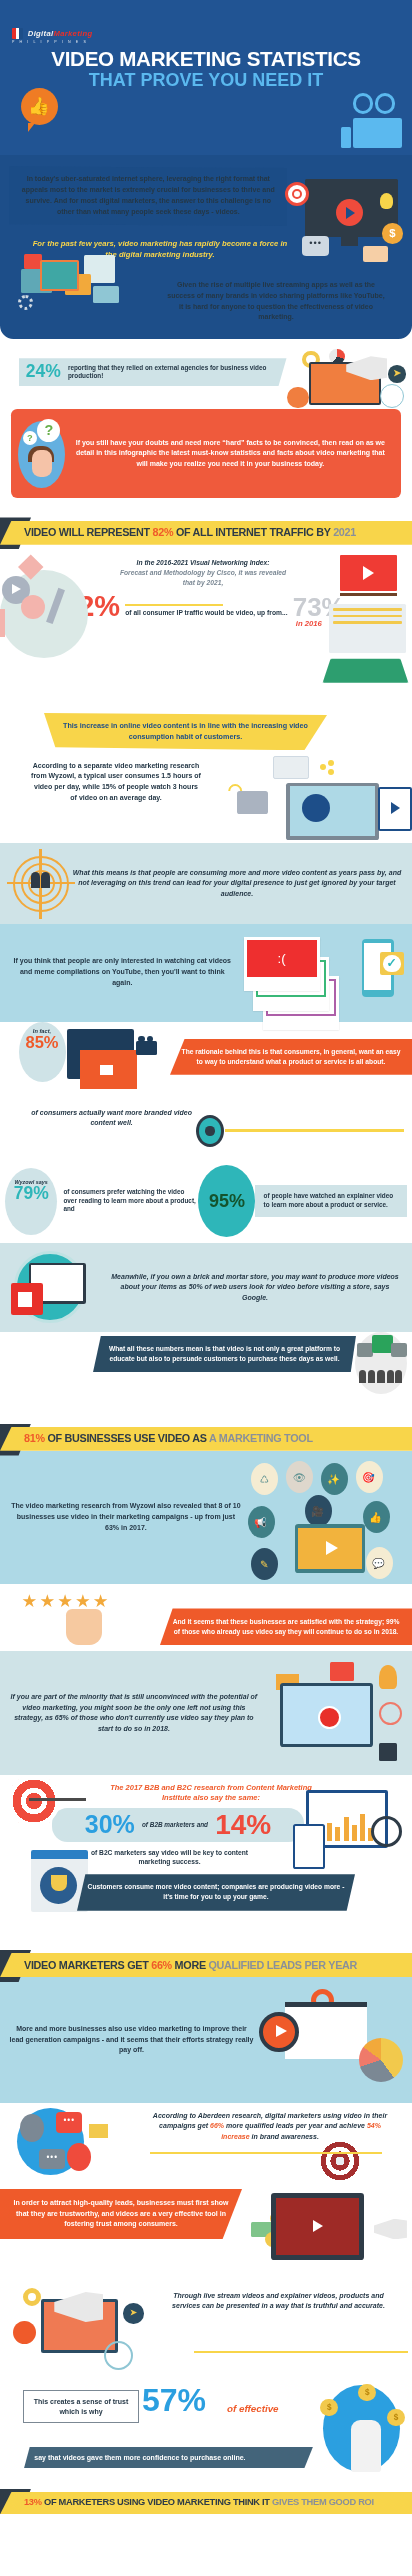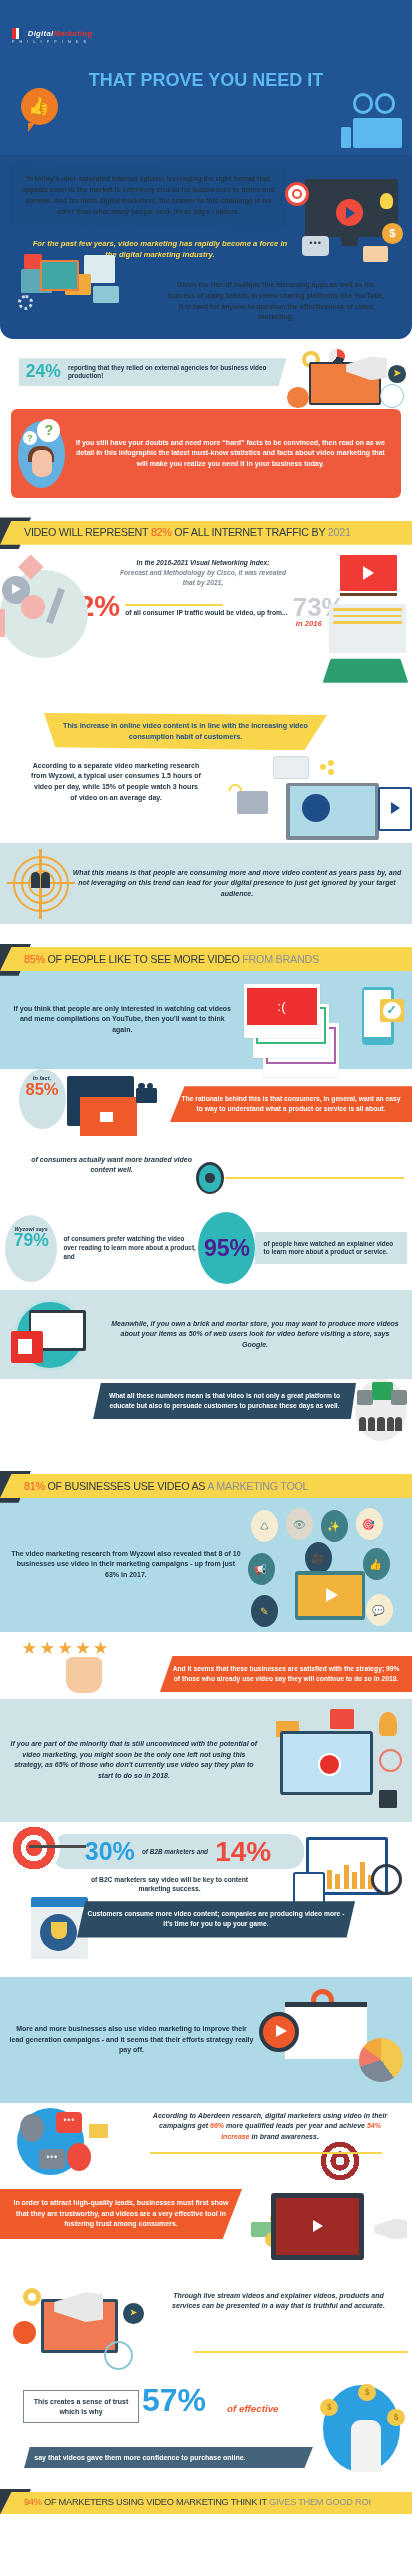--- a/index.html
+++ b/index.html
@@ -180,21 +180,21 @@
   
   .banner-wrap { position:relative; margin-top:23px; }
   .banner-wrap .dark-tab {
     position:absolute; left:0; top:-3.1px; width:31px; height:32px;
     background:#2e3b47; clip-path:polygon(0 0,100% 0,60% 100%,0 100%);
   }
   .banner {
     background:#f8d54a; padding:6.7px 0 6.7px 24px; color:#2e3b47;
     clip-path: polygon(2.8% 0, 100% 0, 100% 100%, 0 100%);
   }
-  .banner h4 { font-size:10.8px; font-weight:normal; letter-spacing:-0.3px;
+  .banner h4 { font-size:10.8px; font-weight:bold; letter-spacing:-0.3px;
     line-height:1; white-space:nowrap; }
   .accent-orange { color:#ef5a2a; }
   .accent-grey { color:#8a9099; }
 
   
   .band-blue { background:#aed9e6; }
   .band-mint { background:#cfe3e7; }
   .txt-c { text-align:center; }
   .body-txt { font-size:7px; line-height:1.55; font-weight:bold; color:#243746; }
   .body-italic { font-size:7px; line-height:1.5; font-style:italic;
@@ -339,21 +339,21 @@
   .two-stats { display:flex; gap:0; align-items:center; margin-top:11.3px;
     padding:0 5.2px 6.2px 5.2px; }
   .stat-oval-lt { flex:0 0 52px; height:67px; background:#cfe3e7;
     border-radius:50%; text-align:center; padding-top:11.3px; }
   .stat-oval-lt .lab { font-size:5.4px; font-style:italic; font-weight:bold; }
   .stat-oval-lt .big { font-size:17.5px; font-weight:bold; color:#2eb6b9; line-height:1; }
   .stat-oval-txt { flex:1; font-size:6.4px; font-weight:bold; line-height:1.35;
     padding-left:6.2px; }
   .stat-oval-dk { flex:0 0 57px; height:72px; background:#2eb6b9;
     border-radius:50%; text-align:center; display:flex; align-items:center;
-    justify-content:center; color:#4c1d95; font-size:23px; font-weight:bold; }
+    justify-content:center; color:#14532d; font-size:18px; font-weight:bold; }
   .stat-mint-box { flex:1; background:#cfe3e7; padding:7.2px 8.2px; font-size:6.4px;
     font-weight:bold; line-height:1.35; }
 
   
   .brick-row { display:flex; align-items:center; padding:8.2px 9.3px; }
   .brick-art { flex:0 0 98px; height:72px; position:relative; }
   .br-oval { position:absolute; left:5.2px; top:0; width:72px; height:72px;
     background:#2eb6b9; border:3.6px solid #bfe2e3; border-radius:50%; }
   .br-mon { position:absolute; left:19.6px; top:11.3px; width:57px; height:41px;
     background:#2e3b47; border-radius:2.1px; padding:2.6px; }
@@ -578,20 +578,21 @@
 
   <div class="hero">
     <div class="hero-bg-poly"></div>
 
     <div class="hero-logo">
       <span class="logo-mark"></span>
       <span class="logo-digital">Digital</span><span class="logo-marketing">Marketing</span>
       <span class="logo-ph">P H I L I P P I N E S</span>
     </div>
 
+    <h1>VIDEO MARKETING STATISTICS</h1>
     <h2>THAT PROVE YOU NEED IT</h2>
 
     <div class="hero-thumb">
         <span class="tglyph">👍</span>
       </div>
     <div class="hero-cam">
       <span class="reel"></span><span class="reel"></span>
       <div class="body">
           <span class="lens"></span>
         </div>
@@ -733,28 +734,20 @@
         <div class="ch-r ch2"></div>
         <div class="ch-r ch3"></div>
       <div class="ch-people">
           <span class="p p1"></span>
           <span class="p p2"></span>
         </div>
     </div>
     <div class="body-italic txt-c" style="flex:1">What this means is that people are consuming more and more video content as years pass by, and not leveraging on this trend can lead for your digital presence to just get ignored by your target audience.</div>
   </div>
 
-  <div class="banner-wrap">
-    <div class="dark-tab"></div>
-    <div class="banner">
-      <h4>
-        <span class="accent-orange">85%</span><span> OF PEOPLE LIKE TO SEE MORE VIDEO </span><span class="accent-grey">FROM BRANDS</span>
-      </h4>
-    </div>
-  </div>
 
   <div class="band-blue cat-row">
     <div class="cat-txt body-txt">If you think that people are only interested in watching cat videos and meme compilations on YouTube, then you'll want to think again.</div>
     <div class="cat-art">
       <div class="card-stack">
         <div class="cs cs3">
             <div class="fill"></div>
           </div>
         <div class="cs cs2">
             <div class="fill"></div>
@@ -876,20 +869,21 @@
           <div class="play"></div>
         </div>
       <div class="clock-r"></div>
       <div class="pencils"></div>
     </div>
   </div>
 
   <div class="cmi-wrap">
     <div class="bullseye-l"></div>
     <div class="arrow-l"></div>
+    <div class="cmi-title">The 2017 B2B and B2C research from Content Marketing Institute also say the same:</div>
     <div class="cmi-nums">
       <span class="n30">30%</span>
       <span class="mid">of B2B marketers and</span>
       <span class="n34">14%</span>
     </div>
     <div class="cmi-sub">of B2C marketers say video will be key to content marketing success.</div>
     <div class="trophy-art">
       <div class="tr-win"></div>
         <div class="tr-bar"></div>
       <div class="tr-oval"></div>
@@ -905,20 +899,28 @@
           <i style="left:33px;height:16.5px"></i>
           <i style="left:41px;height:27px"></i>
         <i style="left:49px;height:13.4px"></i>
       </div>
       <div class="d-tab"></div>
       <div class="magnif"></div>
     </div>
     <div class="cmi-dark">Customers consume more video content; companies are producing video more - it's time for you to up your game.</div>
   </div>
 
+  <div class="banner-wrap">
+    <div class="dark-tab"></div>
+    <div class="banner">
+      <h4>
+        <span>VIDEO MARKETERS GET </span><span class="accent-orange">66%</span><span> MORE </span><span class="accent-grey">QUALIFIED LEADS PER YEAR</span>
+      </h4>
+    </div>
+  </div>
 
   <div class="band-blue leads-row">
     <div class="leads-txt body-txt">More and more businesses also use video marketing to improve their lead generation campaigns - and it seems that their efforts strategy really pay off.</div>
     <div class="leads-art">
       <div class="pres-circ"></div>
       <div class="gear-or"></div>
       <div class="pres-board"></div>
       <div class="mag2"></div>
       <div class="pie-art"></div>
     </div>
@@ -979,19 +981,19 @@
       <div class="t57-coin" style="right:33px;top:8.2px">$</div>
       <div class="t57-coin" style="right:4.1px;top:33px">$</div>
       <div class="t57-hand"></div>
     </div>
   </div>
 
   <div class="banner-wrap">
     <div class="dark-tab"></div>
     <div class="banner">
       <h4 style="font-size:9.3px">
-        <span class="accent-orange">94%</span><span> OF MARKETERS USING VIDEO MARKETING THINK IT </span><span class="accent-grey">GIVES THEM GOOD ROI</span>
+        <span class="accent-orange">13%</span><span> OF MARKETERS USING VIDEO MARKETING THINK IT </span><span class="accent-grey">GIVES THEM GOOD ROI</span>
       </h4>
     </div>
   </div>
 
 </div>
 
 
 </body></html>

